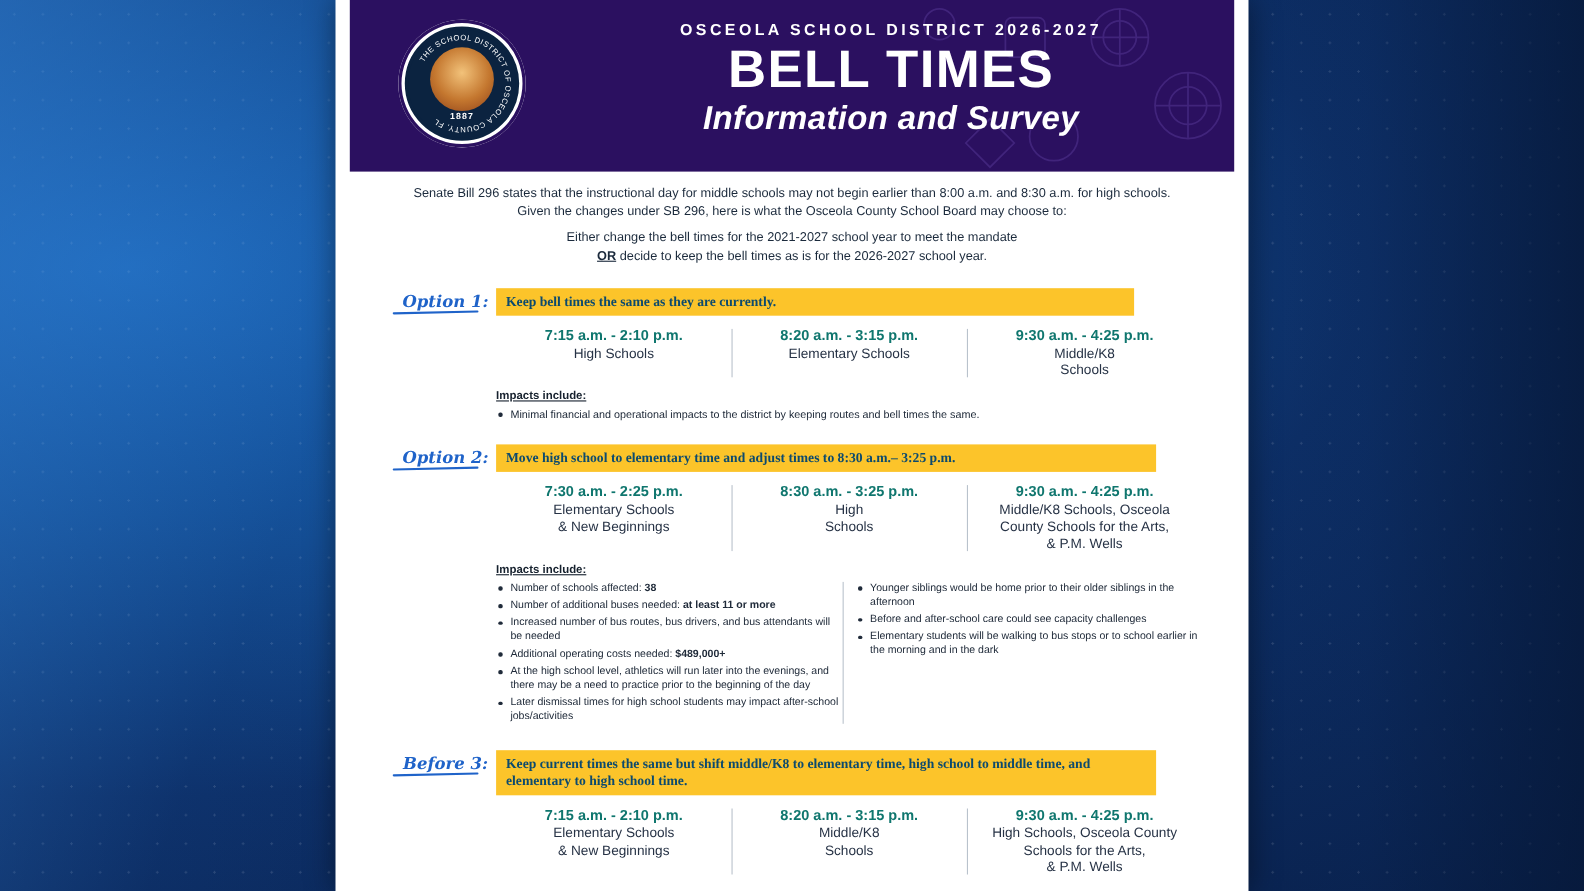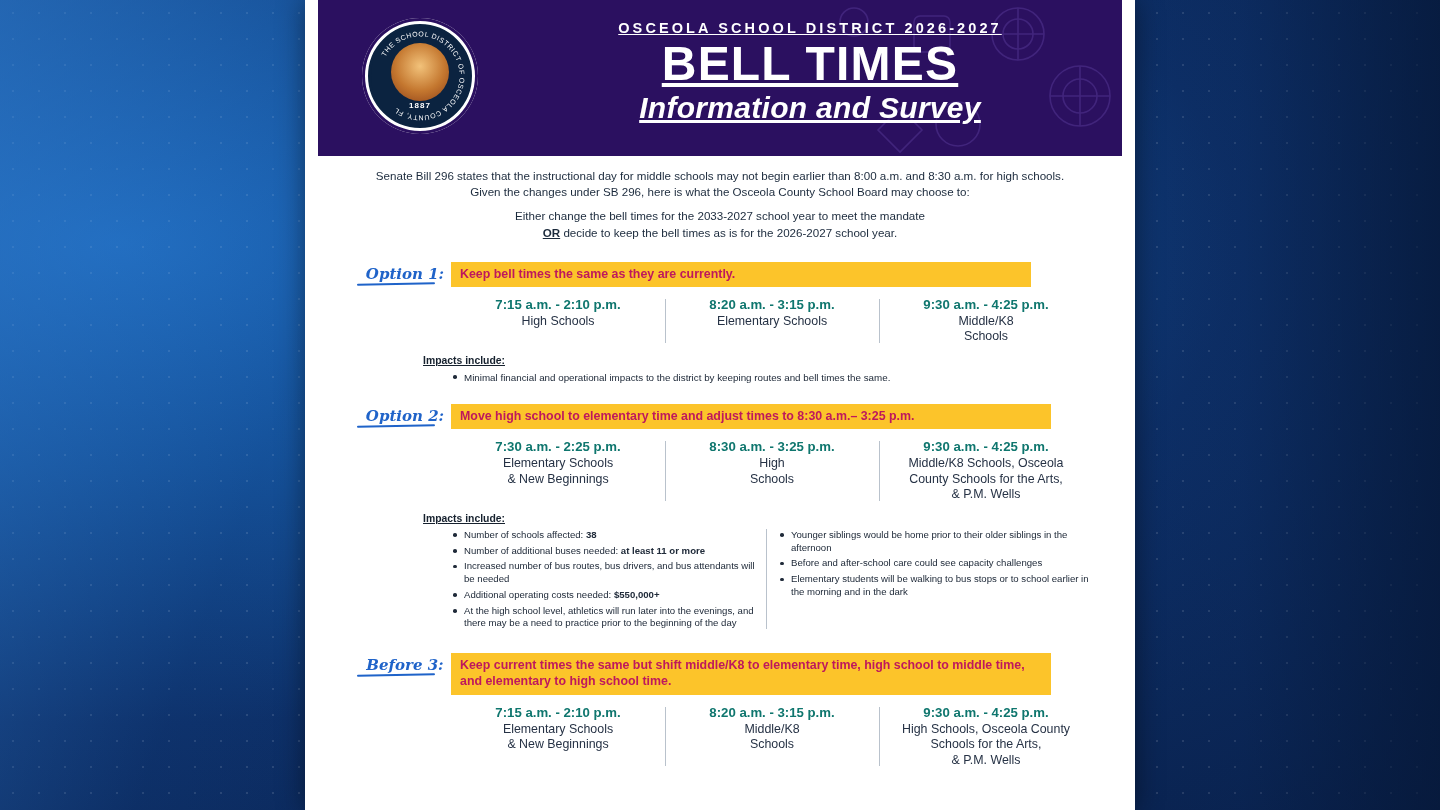--- a/index.html
+++ b/index.html
@@ -87,21 +87,20 @@
     text-align: center;
     color: #ffffff;
     font-size: 8px;
     letter-spacing: 1px;
     font-weight: bold;
   }
   .banner-text {
     position: absolute; left: 190px; right: 10px; top: 20px;
     text-align: center;
     color: #ffffff;
-    text-decoration: underline;
   }
   .district-line {
     font-size: 14.5px;
     letter-spacing: 3.1px;
     font-weight: 600;
     margin-bottom: 4px;
   }
   .bell-times {
     font-size: 48px;
     font-weight: 900;
@@ -167,24 +166,25 @@
     width: 78px; height: 2px;
     background: #1f63c9;
     border-radius: 2px;
     transform: rotate(-1.2deg);
   }
   .opt-title {
     background: #fcc42a;
     padding: 4px 9px 5px 9px;
     font-size: 12.4px;
     font-weight: bold;
-    color: #be185d;
+    color: #0c4a6e;
     line-height: 1.32;
     flex: 1 1 auto;
     max-width: 580px;
+    font-family: Liberation Serif, serif;
   }
 
   .times-row {
     display: flex;
     margin-left: 104px;
     margin-top: 10px;
   }
   .time-col {
     flex: 1 1 0;
     text-align: center;
@@ -202,21 +202,21 @@
     font-size: 13.2px;
     margin-bottom: 2px;
   }
   .time-lbl {
     font-size: 12.4px;
     color: #263245;
     line-height: 1.25;
   }
 
   .impacts {
-    margin-left: 76px;
+    margin-left: 104px;
     margin-top: 10px;
     font-size: 10.4px;
     font-weight: bold;
     color: #16212e;
     text-decoration: underline;
   }
   .bullets-wrap {
     display: flex;
     margin-left: 104px;
     margin-top: 5px;
@@ -295,21 +295,21 @@
     <div class="banner-text">
       <div class="district-line">OSCEOLA SCHOOL DISTRICT 2026-2027</div>
       <div class="bell-times">BELL TIMES</div>
       <div class="info-survey">Information and Survey</div>
     </div>
   </div>
 
   <div class="doc-body">
     <p class="intro">Senate Bill 296 states that the instructional day for middle schools may not begin earlier than 8:00 a.m. and 8:30 a.m. for high schools. Given the changes under SB 296, here is what the Osceola County School Board may choose to:</p>
     <p class="intro-2">
-      <span>Either change the bell times for the 2033-2027 school year to meet the mandate</span><br>
+      <span>Either change the bell times for the 2021-2027 school year to meet the mandate</span><br>
       <u>OR</u><span> decide to keep the bell times as is for the 2026-2027 school year.</span>
     </p>
 
     <section class="option">
       <div class="opt-head">
         <div class="opt-label">Option 1:</div>
         <div class="opt-title">Keep bell times the same as they are currently.</div>
       </div>
       <div class="times-row">
         <div class="time-col">
@@ -356,22 +356,23 @@
 &amp; P.M. Wells</div>
         </div>
       </div>
       <div class="impacts">Impacts include:</div>
       <div class="bullets-wrap">
         <div class="bullets left">
           <ul class="blist">
             <li>Number of schools affected: <b>38</b></li>
             <li>Number of additional buses needed: <b>at least 11 or more</b></li>
             <li>Increased number of bus routes, bus drivers, and bus attendants will be needed</li>
-            <li>Additional operating costs needed: <b>$550,000+</b></li>
+            <li>Additional operating costs needed: <b>$489,000+</b></li>
             <li>At the high school level, athletics will run later into the evenings, and there may be a need to practice prior to the beginning of the day</li>
+            <li>Later dismissal times for high school students may impact after-school jobs/activities</li>
           </ul>
         </div>
         <div class="bullets right">
           <ul class="blist">
             <li>Younger siblings would be home prior to their older siblings in the afternoon</li>
             <li>Before and after-school care could see capacity challenges</li>
             <li>Elementary students will be walking to bus stops or to school earlier in the morning and in the dark</li>
           </ul>
         </div>
       </div>

